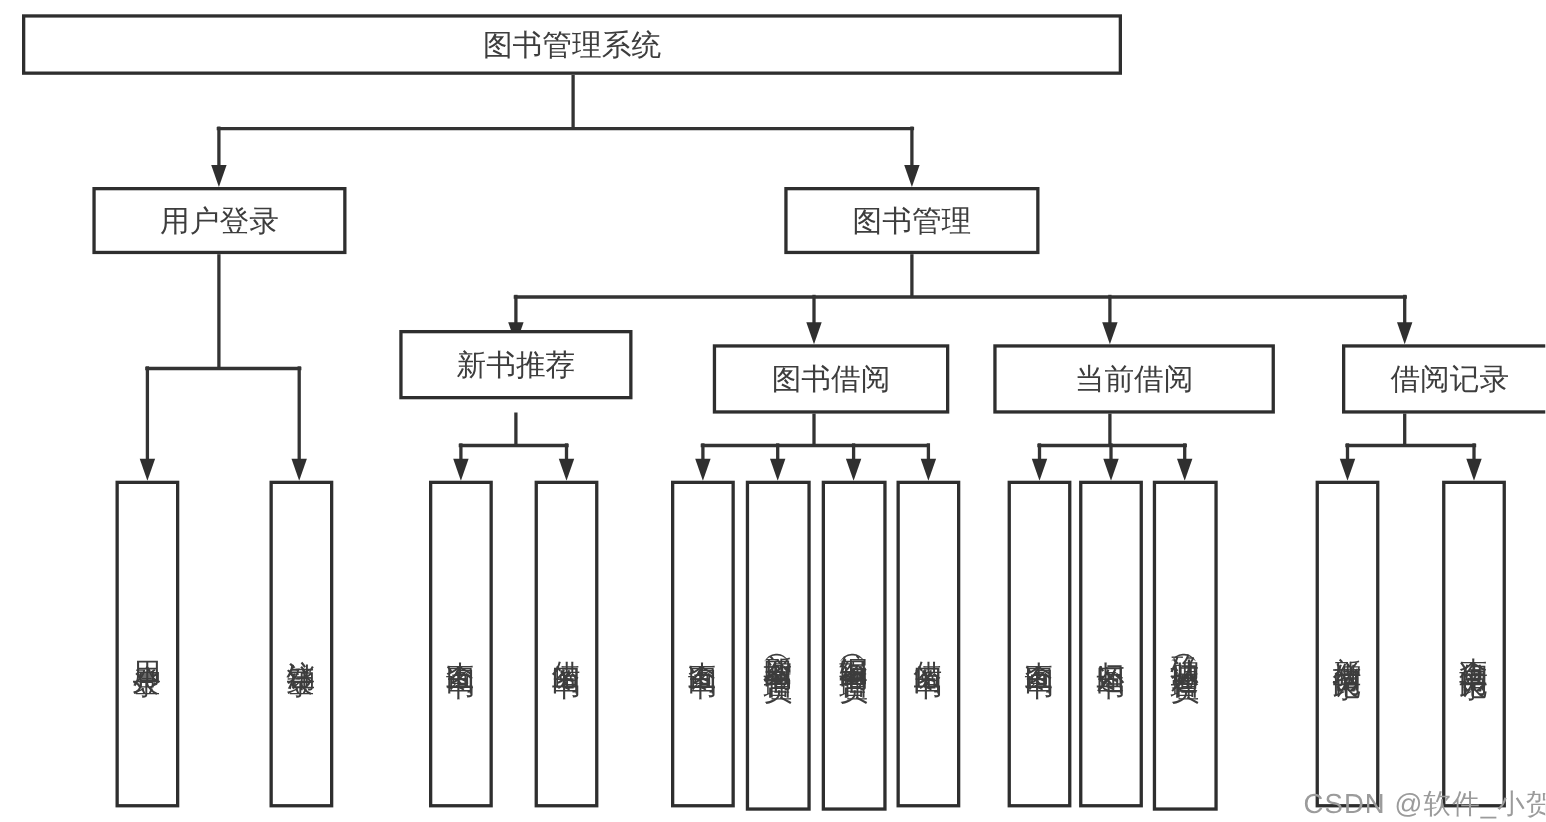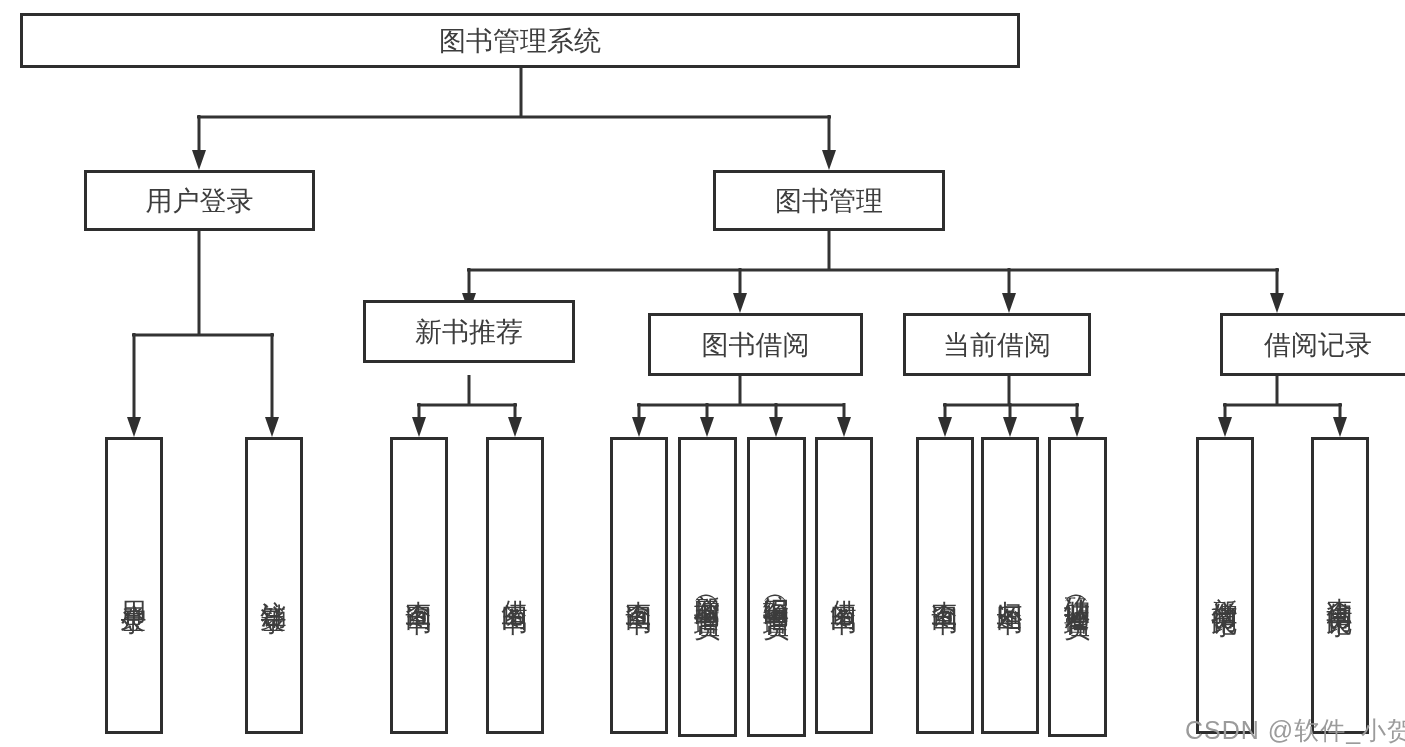--- a/index.html
+++ b/index.html
@@ -113,21 +113,21 @@
   <div class="node" style="left:713px;top:170px;width:232px;height:61px;">
     <span>图书管理</span>
   </div>
 
   <div class="node" style="left:363px;top:300px;width:212px;height:63px;">
     <span>新书推荐</span>
   </div>
   <div class="node" style="left:632px;top:313px;width:215px;height:63px;margin-left:16px;">
     <span>图书借阅</span>
   </div>
-  <div class="node" style="left:903px;top:313px;width:188px;height:63px;">
+  <div class="node" style="left:903px;top:313px;width:256px;height:63px;">
     <span>当前借阅</span>
   </div>
   <div class="node" style="left:1172px;top:313px;width:196px;height:63px;margin-left:48px;">
     <span>借阅记录</span>
   </div>
 
   <div class="node vnode" style="left:105px;top:437px;width:58px;height:297px;">
     <span class="vtext">用户登录</span>
   </div>
   <div class="node vnode" style="left:245px;top:437px;width:58px;height:297px;">

